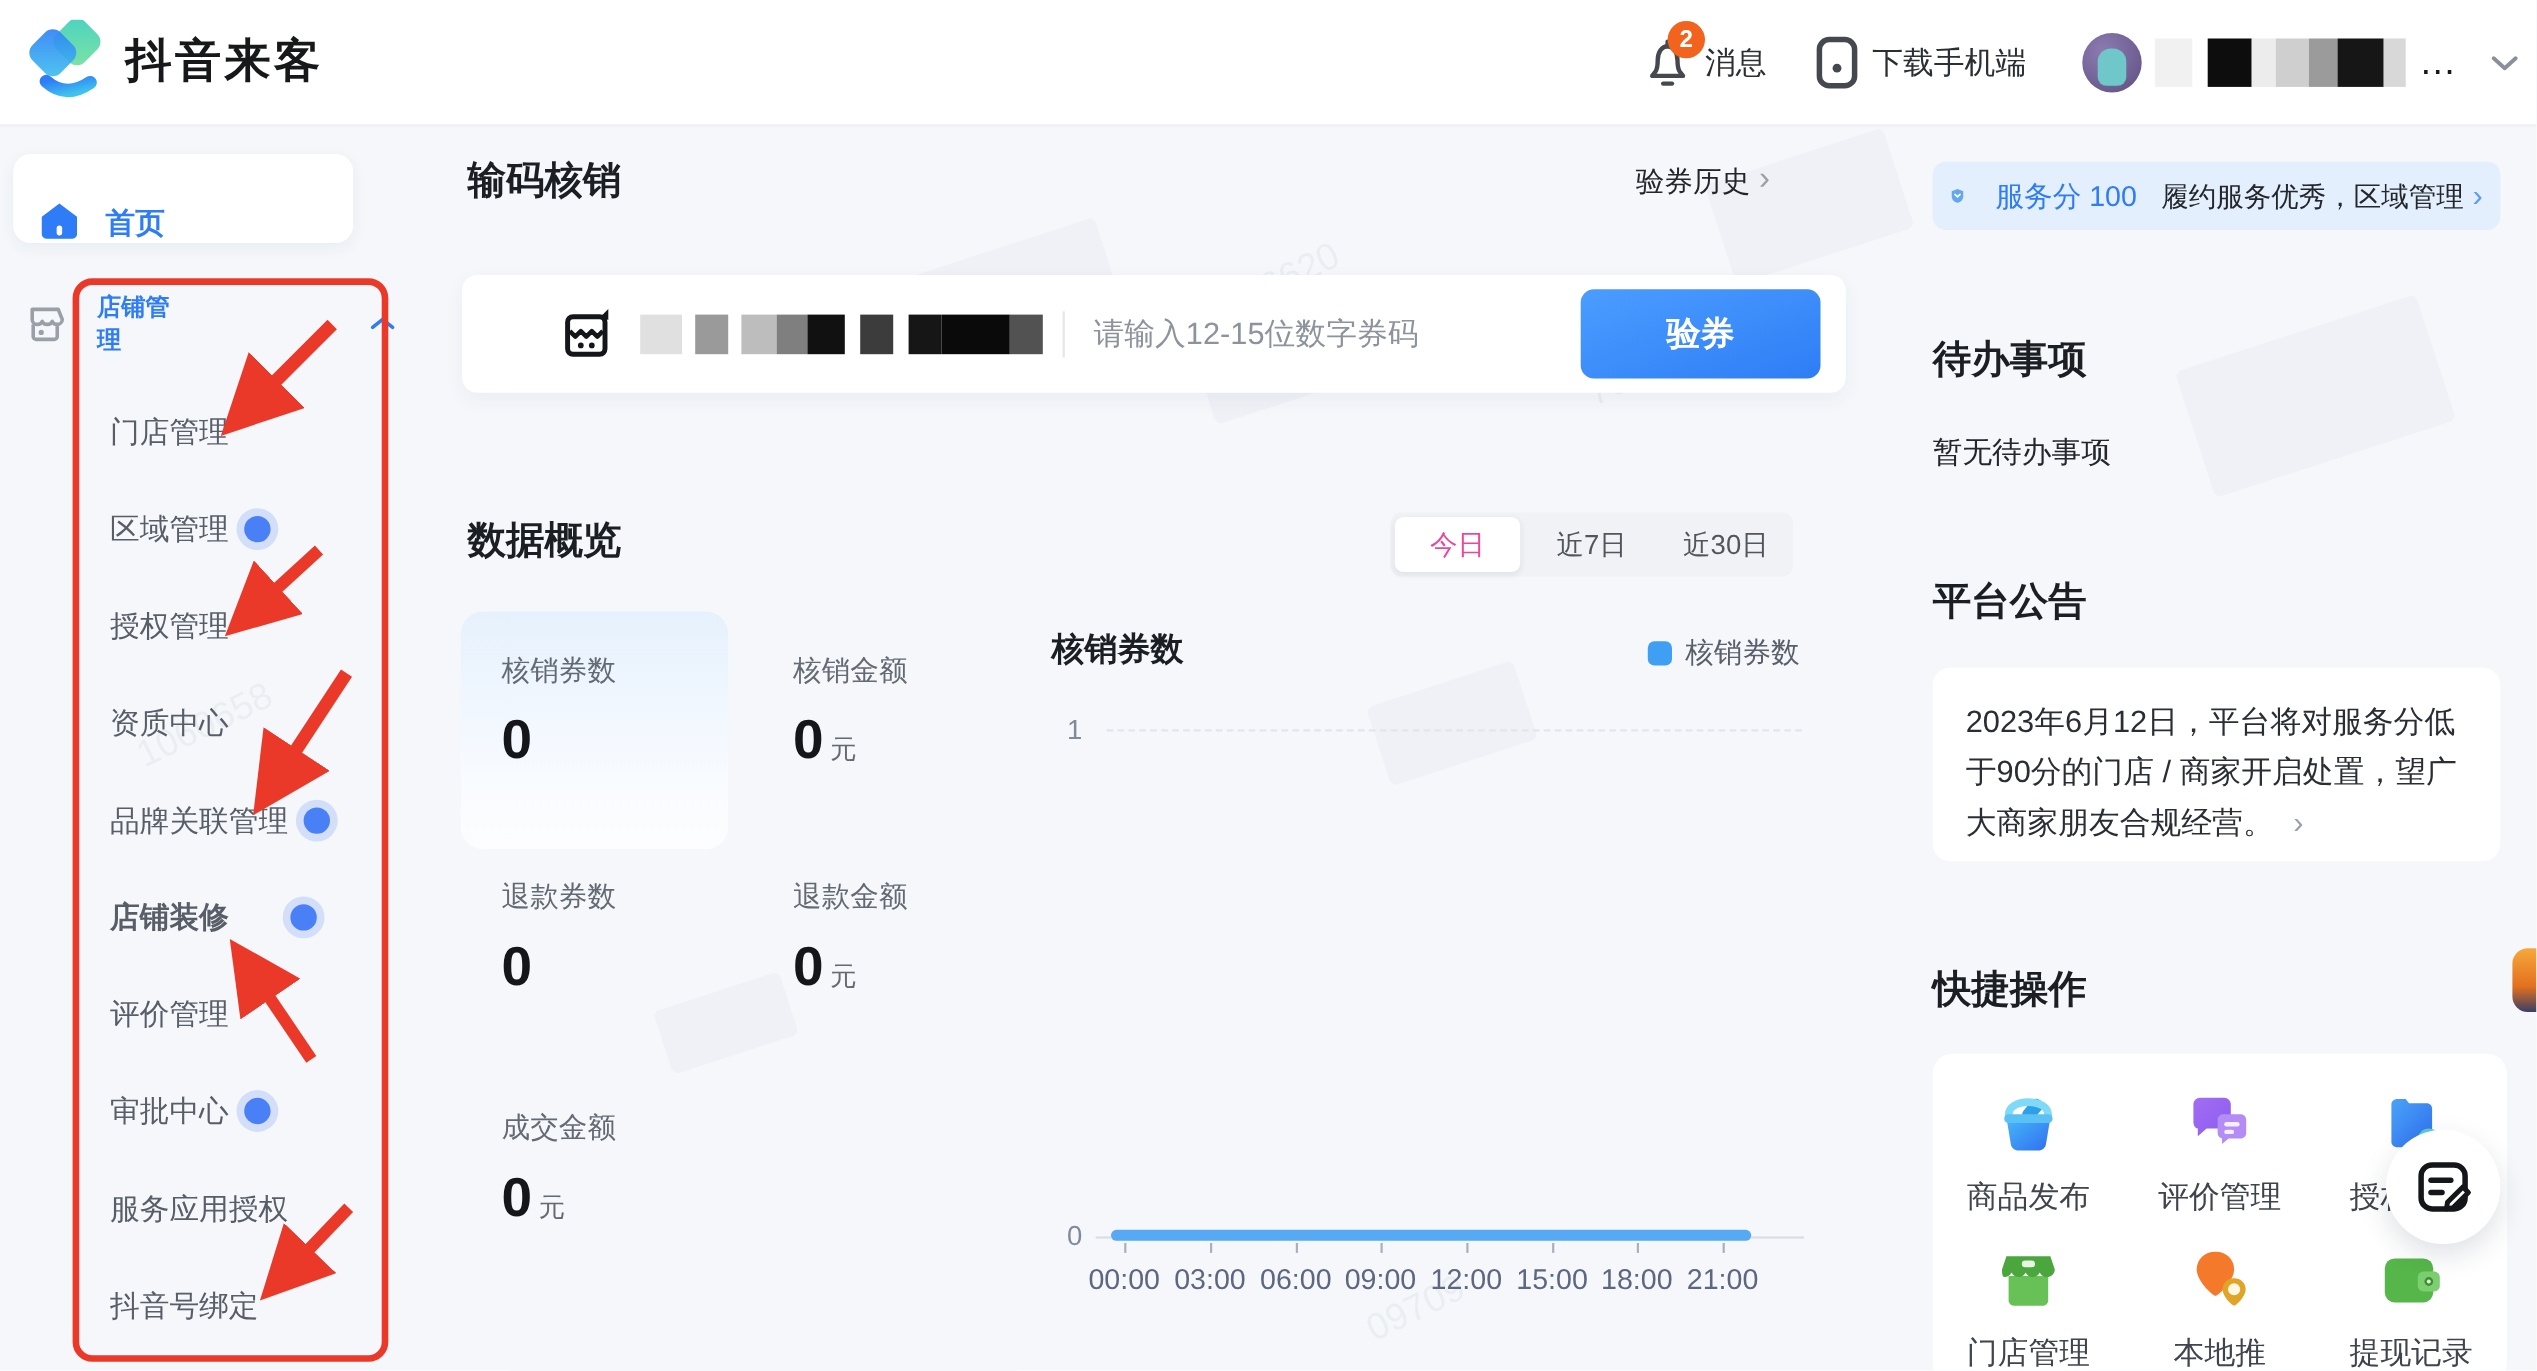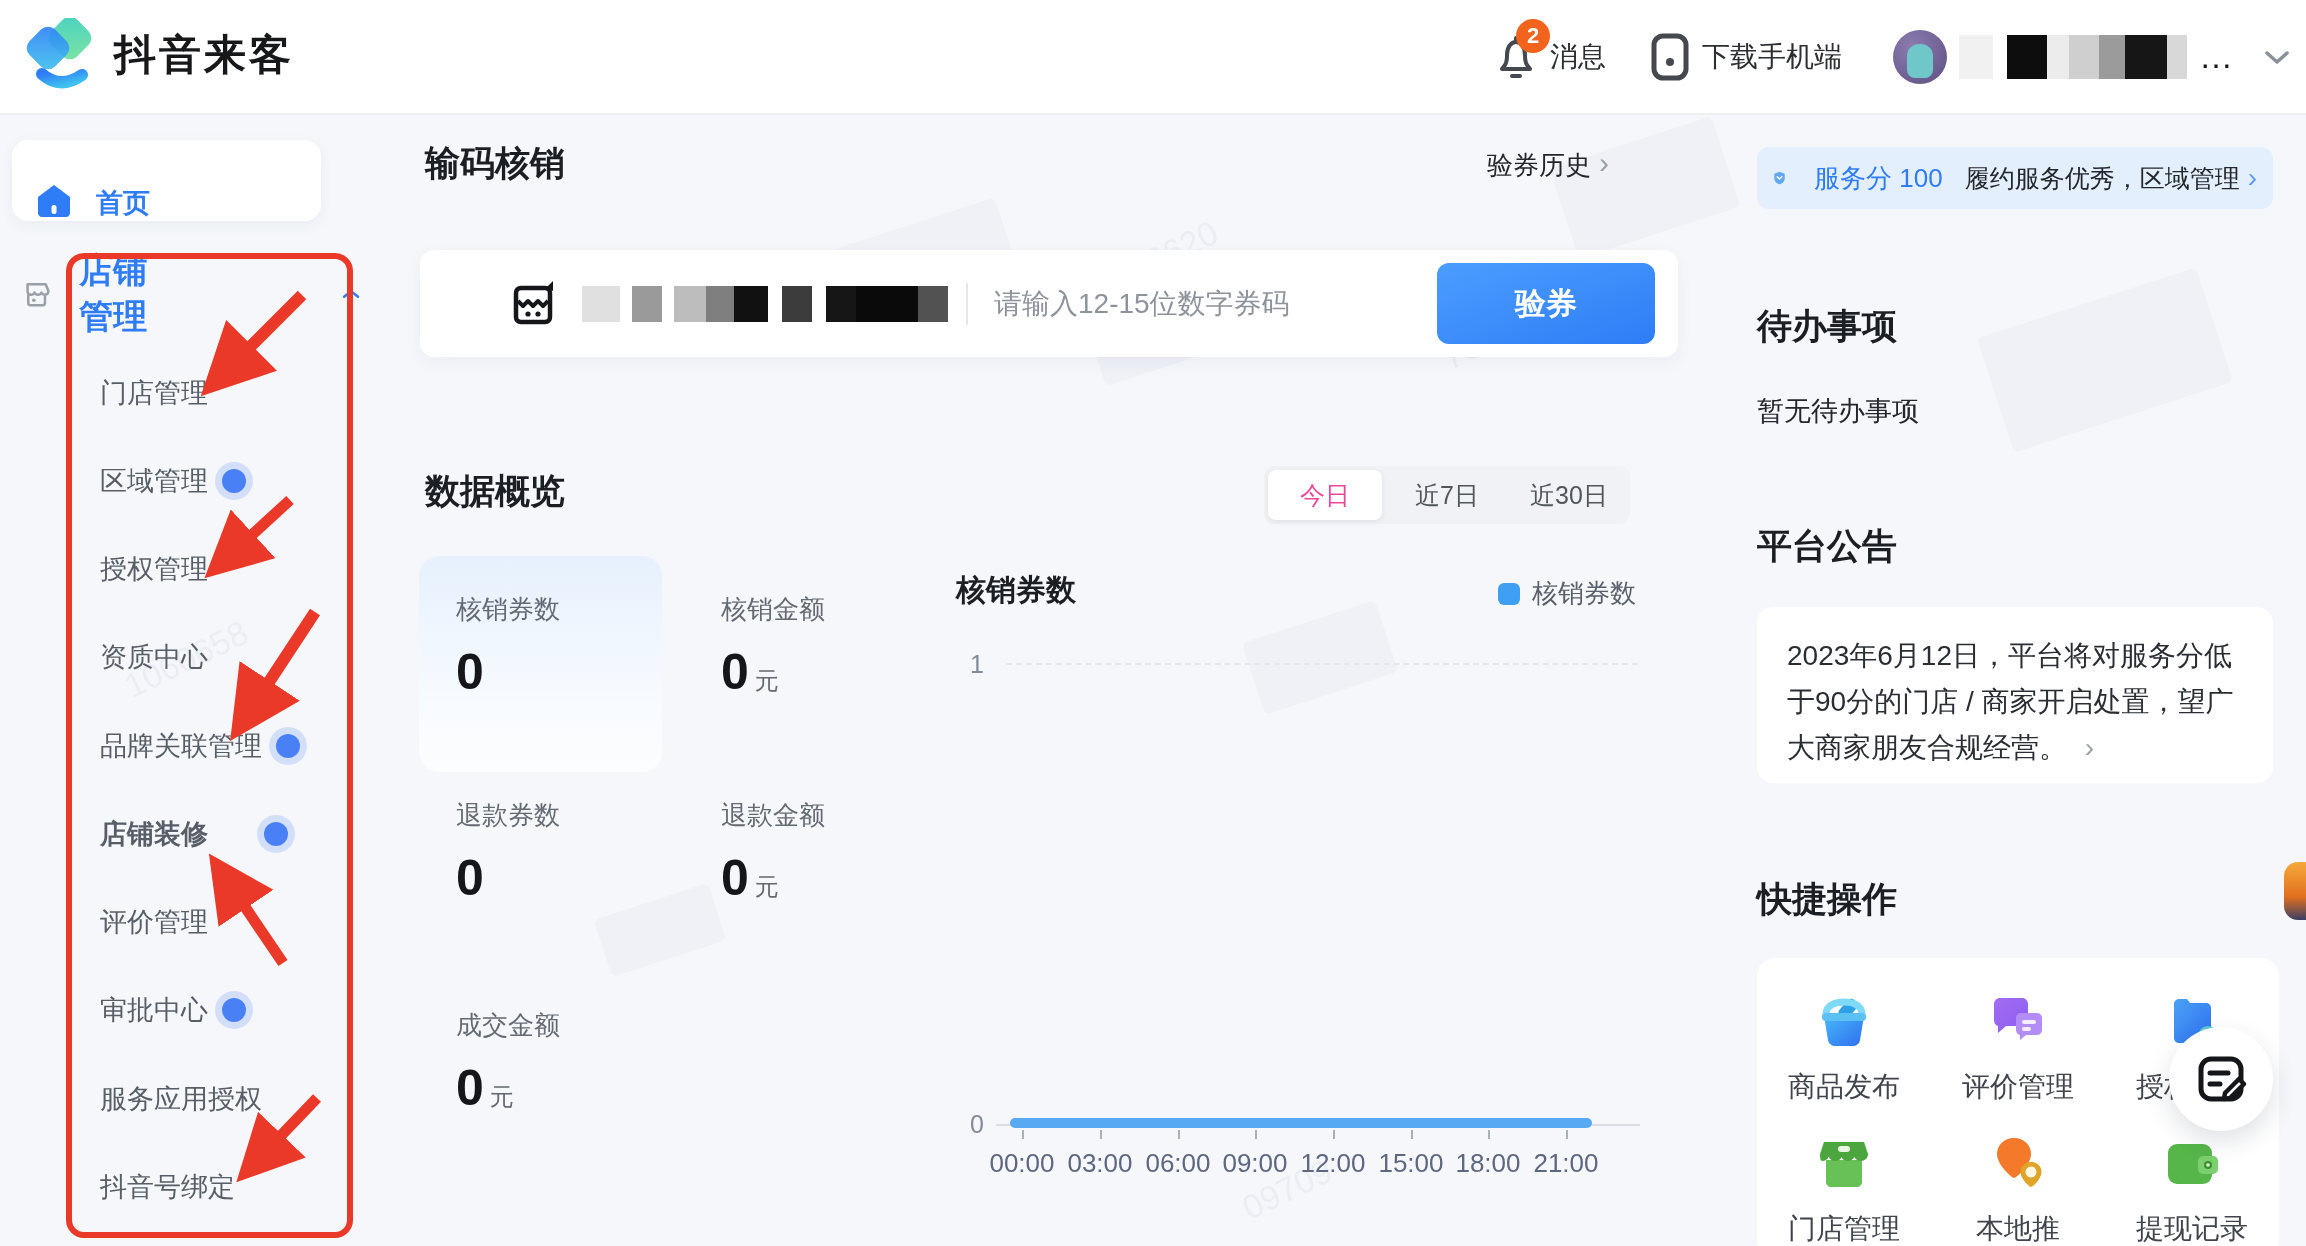--- a/index.html
+++ b/index.html
@@ -15,21 +15,21 @@
   .avatar{width:54px;height:54px;border-radius:50%;background:radial-gradient(circle at 35% 30%,#8d7bb0,#5d4f82);position:relative;overflow:hidden;}
   .avatar:after{content:"";position:absolute;left:14px;top:14px;width:26px;height:34px;border-radius:12px 12px 8px 8px;background:#6fc7c9;}
   .mosaic{display:flex;align-items:center;height:44px;}
   .mosaic i{display:block;height:44px;}
   
   .sidebar{position:absolute;left:0;top:113px;width:400px;height:1133px;}
   .home-card{position:absolute;left:12px;top:27px;width:309px;height:81px;background:#fff;border-radius:16px;
              box-shadow:0 4px 14px rgba(40,60,110,.06);display:flex;align-items:flex-end;}
   .home-card .lbl{font-size:27px;font-weight:bold;color:#2e7cf6;margin-left:22px;}
   .group-row{position:absolute;left:0;top:160px;width:360px;height:42px;display:flex;align-items:center;}
-  .group-row .lbl{font-size:34px;color:#2e7cf6;font-weight:bold;margin-left:28px;}
+  .group-row .lbl{font-size:22px;color:#2e7cf6;font-weight:bold;margin-left:28px;}
   .nav-item{position:absolute;left:100px;height:40px;display:flex;align-items:center;font-size:27px;color:#585e68;}
   .dot{display:inline-block;width:24px;height:24px;border-radius:50%;background:#4a80f6;margin-left:14px;
        box-shadow:0 0 0 7px rgba(110,150,245,.25);}
   .dot.far{margin-left:56px;}
   .red-box{position:absolute;left:66px;top:140px;width:275px;height:973px;border:6px solid #ea3829;border-radius:18px;z-index:5;}
   
   .h1{font-size:35px;font-weight:bold;color:#1b1e23;}
   .link-row{position:absolute;display:flex;align-items:flex-start;gap:8px;font-size:26px;color:#23262b;}
   .chev{color:#9aa0a8;font-size:30px;line-height:1;}
   .verify-card{position:absolute;left:420px;top:250px;width:1210px;height:107px;background:#fff;border-radius:14px;

